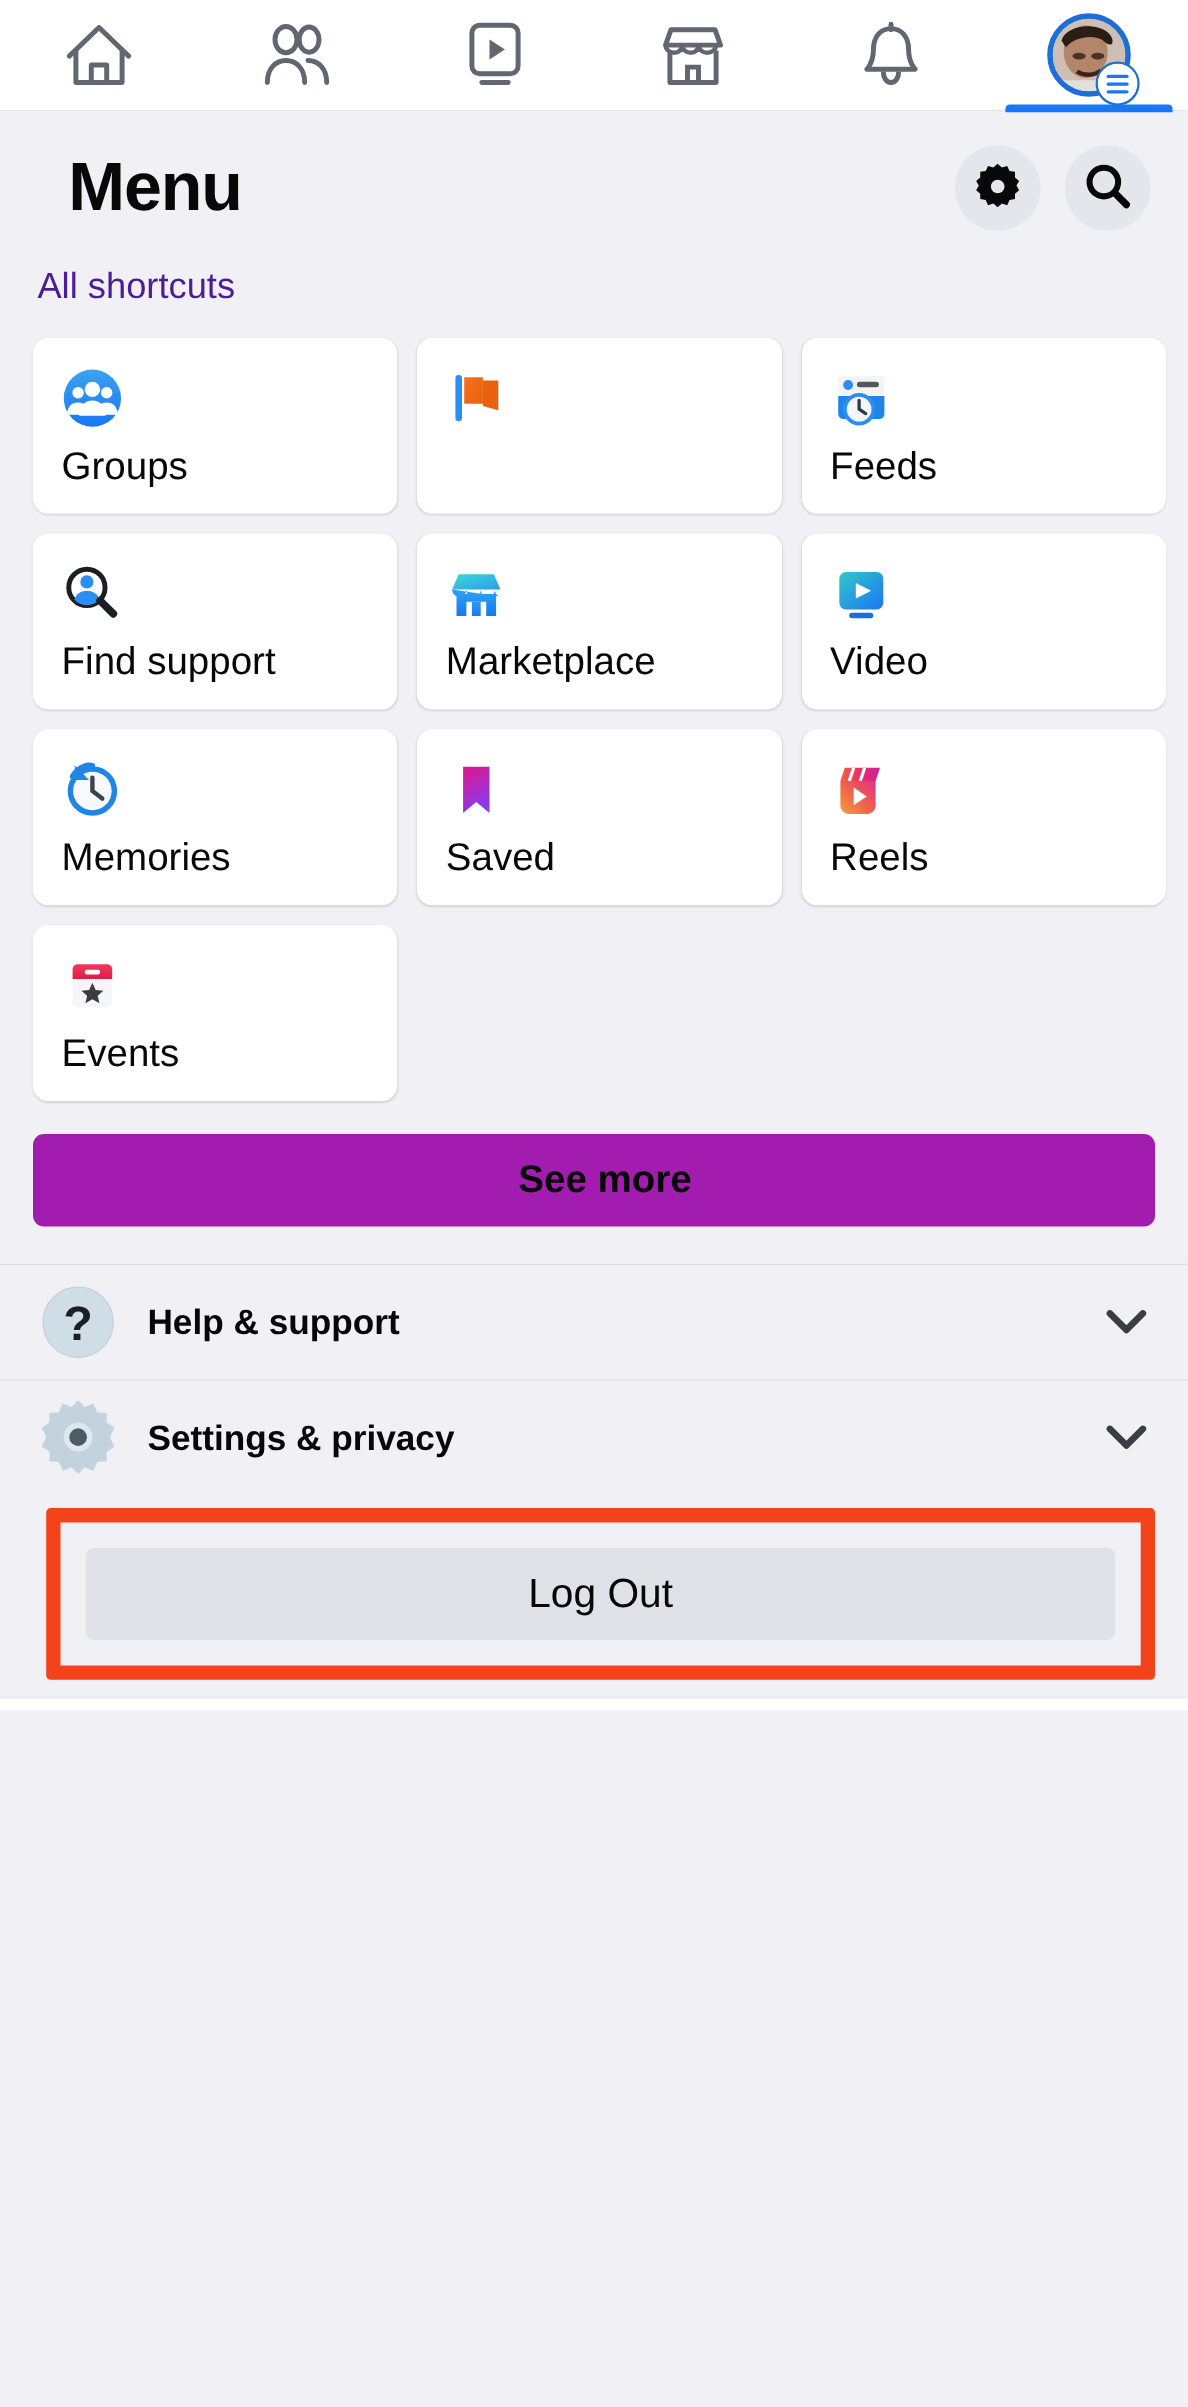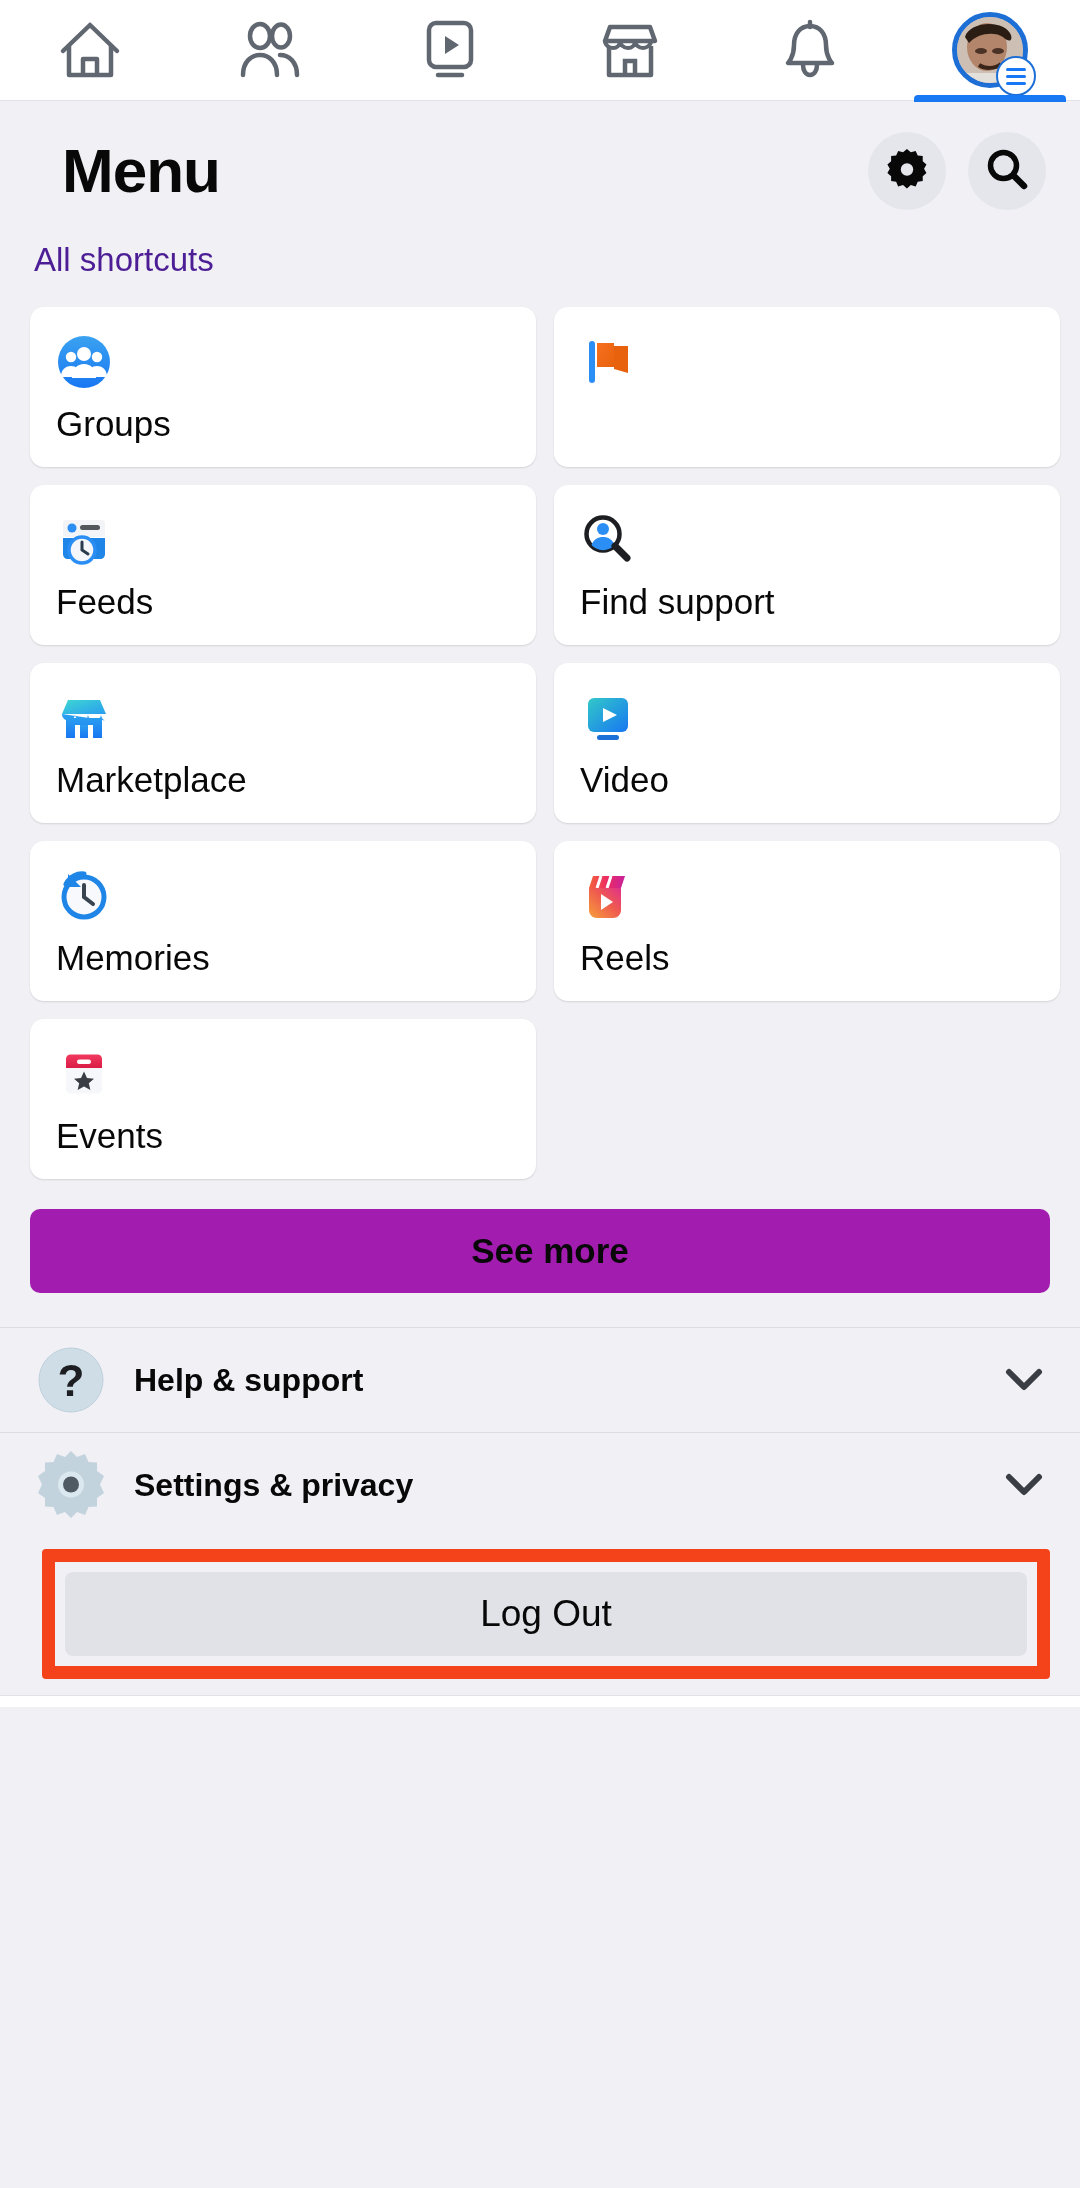--- a/index.html
+++ b/index.html
@@ -110,21 +110,21 @@
   .section-label {
     padding: 30px 34px 0 34px;
     font-size: 33px;
     color: #4c1d95;
     font-weight: normal;
   }
 
   
   .grid {
     display: grid;
-    grid-template-columns: 1fr 1fr;
+    grid-template-columns: 1fr 1fr 1fr;
     gap: 18px;
     padding: 28px 20px 0 30px;
   }
   .card {
     background: #ffffff;
     border-radius: 14px;
     height: 160px;
     padding: 26px 26px;
     display: flex;
     flex-direction: column;
@@ -198,21 +198,21 @@
   }
 
   
   .logout-wrap {
     padding: 12px 30px 0 30px;
     position: relative;
   }
   .logout-highlight {
     border: 13px solid #f4421a;
     border-radius: 4px;
-    padding: 10px;
+    padding: 23px;
     margin-left: 12px;
   }
   .logout-btn {
     width: 100%;
     height: 84px;
     background: #e1e2e7;
     border: none;
     border-radius: 8px;
     font-family: "Liberation Sans", sans-serif;
     font-size: 37px;
@@ -443,20 +443,34 @@
       <svg width="56" height="56" viewBox="0 0 56 56" fill="none">
         <circle cx="28" cy="29" r="20" fill="#f7f9fc" stroke="#1f86e8" stroke-width="5"></circle>
         <path d="M28 17 V29 L37 36" stroke="#3a4450" stroke-width="4" stroke-linecap="round"></path>
         <path d="M12 6 L12 19 L25 19 Z" fill="#1f86e8"></path>
         <path d="M10 16 C14 8 22 5 28 6" stroke="#1f86e8" stroke-width="5" stroke-linecap="round"></path>
       </svg>
     </div>
     <div class="card-label">Memories</div>
   </div>
 
+  <div class="card">
+    <div class="card-icon">
+      <svg width="56" height="56" viewBox="0 0 56 56">
+        <defs>
+            <linearGradient id="gSaved" x1="0" y1="0" x2="0.4" y2="1">
+          <stop offset="0" stop-color="#e3158c"></stop>
+              <stop offset="1" stop-color="#8a3ae8"></stop>
+        </linearGradient>
+          </defs>
+        <path d="M16 7 H40 V49 L28 39 L16 49 Z" fill="url(#gSaved)"></path>
+      </svg>
+    </div>
+    <div class="card-label">Saved</div>
+  </div>
 
   <div class="card">
     <div class="card-icon">
       <svg width="56" height="56" viewBox="0 0 56 56">
         <defs>
           <linearGradient id="gReelTop" x1="0" y1="0" x2="1" y2="0">
             <stop offset="0" stop-color="#f4643a"></stop>
               <stop offset="0.5" stop-color="#ed2b64"></stop>
               <stop offset="1" stop-color="#c7219b"></stop>
           </linearGradient>

